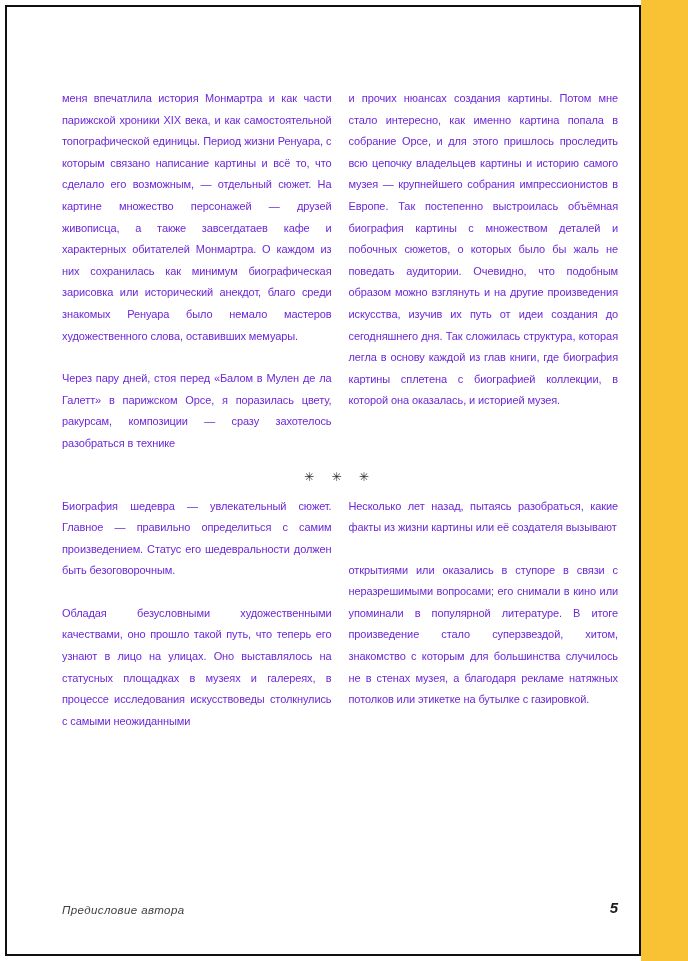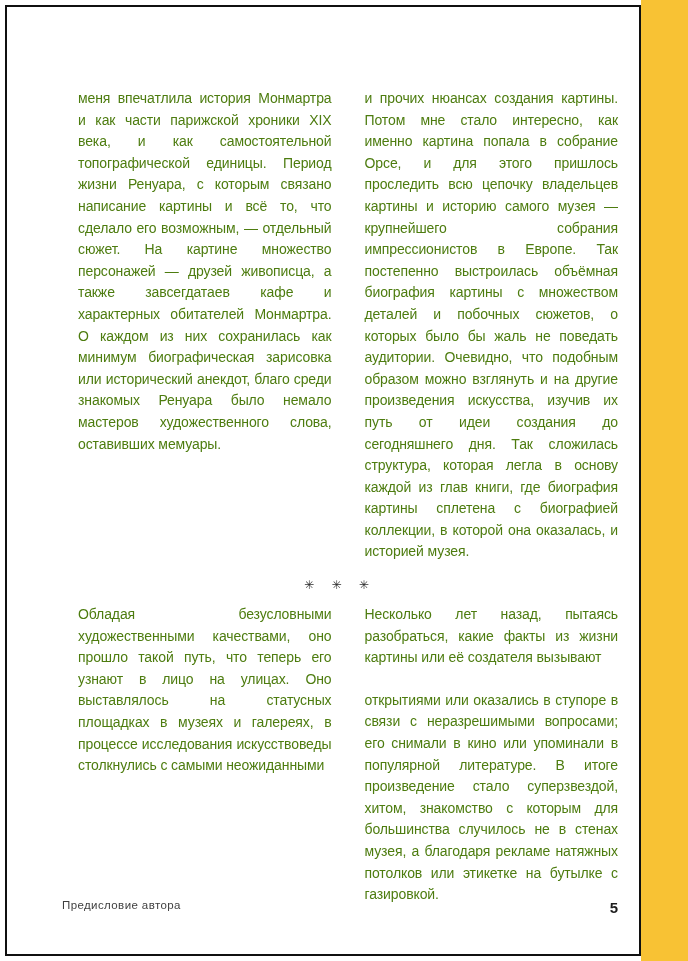--- a/index.html
+++ b/index.html
@@ -37,46 +37,47 @@
   }
   .two-col {
     display: flex;
     gap: 17px;
   }
   .col {
     flex: 1 1 0;
     min-width: 0;
   }
   .col p {
-    font-size: 14px;
+    font-size: 11px;
     line-height: 21.6px;
     text-align: justify;
     hyphens: auto;
     -webkit-hyphens: auto;
     letter-spacing: -0.1px;
-    margin: 0 0 21px 16px;
-    color: #4d7c0f;
+    margin: 0 0 21px 0;
+    color: #6d28d9;
   }
   .col p:last-child { margin-bottom: 0; }
   .section-divider {
     text-align: center;
     font-size: 12px;
     letter-spacing: 7px;
     color: #2f2f2f;
     margin: 15px 0 12px 0;
     user-select: none;
   }
   .page-footer {
     position: absolute;
     left: 55px;
     right: 21px;
     bottom: 38px;
     display: flex;
     justify-content: space-between;
-    align-items: flex-start;
+    align-items: flex-end;
+    font-style: italic;
   }
   .footer-chapter {
     font-size: 11.5px;
     letter-spacing: 0.4px;
     color: #3f3f3f;
   }
   .footer-page-number {
     font-size: 15px;
     font-weight: bold;
     color: #1e1e1e;
@@ -86,30 +87,32 @@
 <body>
 
 <div class="page">
   <div class="accent-stripe" style="background: rgb(248, 194, 52);"></div>
   <div class="page-frame">
     <main class="page-content">
 
       <section class="two-col">
         <div class="col">
           <p>меня впечатлила история Монмартра и как части парижской хроники XIX века, и как самостоятельной топографической единицы. Период жизни Ренуара, с которым связано написание картины и всё то, что сделало его возможным, — отдельный сюжет. На картине множество персонажей — друзей живописца, а также завсегдатаев кафе и характерных обитателей Монмартра. О каждом из них сохранилась как минимум биографическая зарисовка или исторический анекдот, благо среди знакомых Ренуара было немало мастеров художественного слова, оставивших мемуары.</p>
+          <p>Через пару дней, стоя перед «Балом в Мулен де ла Галетт» в парижском Орсе, я поразилась цвету, ракурсам, композиции — сразу захотелось разобраться в технике</p>
         </div>
         <div class="col">
           <p>и прочих нюансах создания картины. Потом мне стало интересно, как именно картина попала в собрание Орсе, и для этого пришлось проследить всю цепочку владельцев картины и историю самого музея — крупнейшего собрания импрессионистов в Европе. Так постепенно выстроилась объёмная биография картины с множеством деталей и побочных сюжетов, о которых было бы жаль не поведать аудитории. Очевидно, что подобным образом можно взглянуть и на другие произведения искусства, изучив их путь от идеи создания до сегодняшнего дня. Так сложилась структура, которая легла в основу каждой из глав книги, где биография картины сплетена с биографией коллекции, в которой она оказалась, и историей музея.</p>
         </div>
       </section>
 
       <div class="section-divider">✳ ✳ ✳</div>
 
       <section class="two-col">
         <div class="col">
+          <p>Биография шедевра — увлекательный сюжет. Главное — правильно определиться с самим произведением. Статус его шедевральности должен быть безоговорочным.</p>
           <p>Обладая безусловными художественными качествами, оно прошло такой путь, что теперь его узнают в лицо на улицах. Оно выставлялось на статусных площадках в музеях и галереях, в процессе исследования искусствоведы столкнулись с самыми неожиданными</p>
         </div>
         <div class="col">
           <p>Несколько лет назад, пытаясь разобраться, какие факты из жизни картины или её создателя вызывают</p>
           <p>открытиями или оказались в ступоре в связи с неразрешимыми вопросами; его снимали в кино или упоминали в популярной литературе. В итоге произведение стало суперзвездой, хитом, знакомство с которым для большинства случилось не в стенах музея, а благодаря рекламе натяжных потолков или этикетке на бутылке с газировкой.</p>
         </div>
       </section>
 
       <footer class="page-footer">
         <span class="footer-chapter">Предисловие автора</span>

